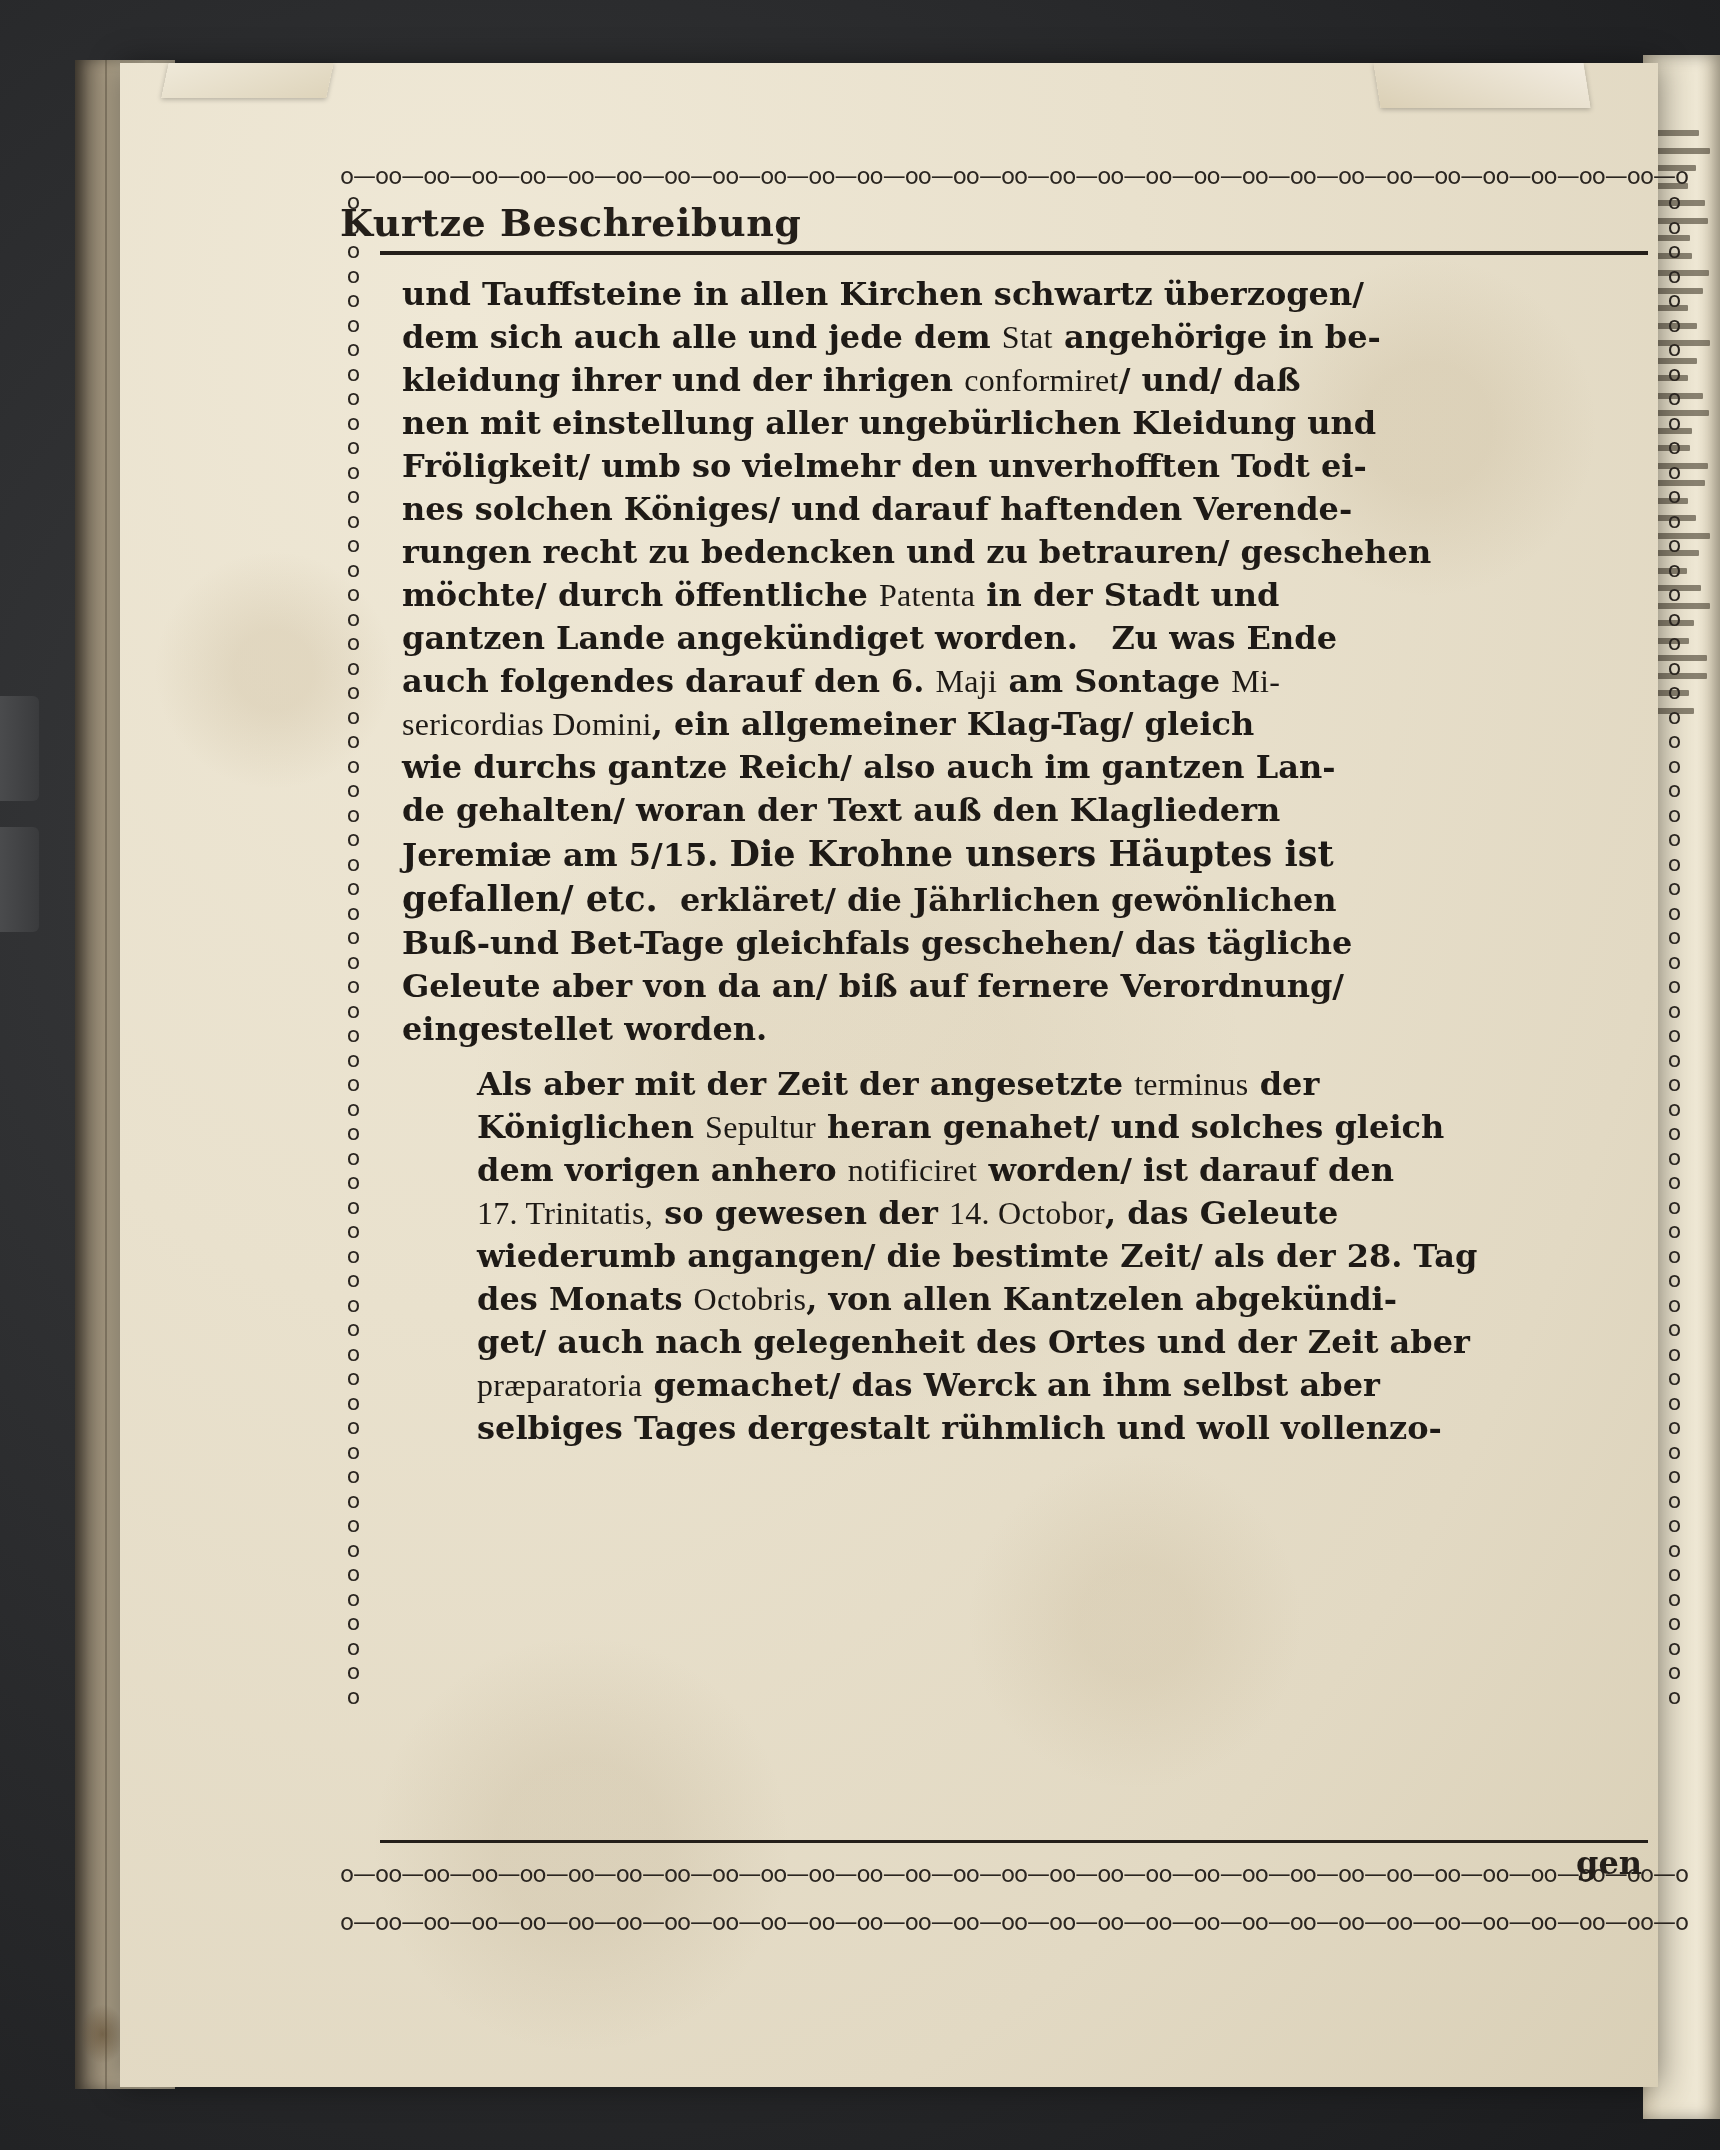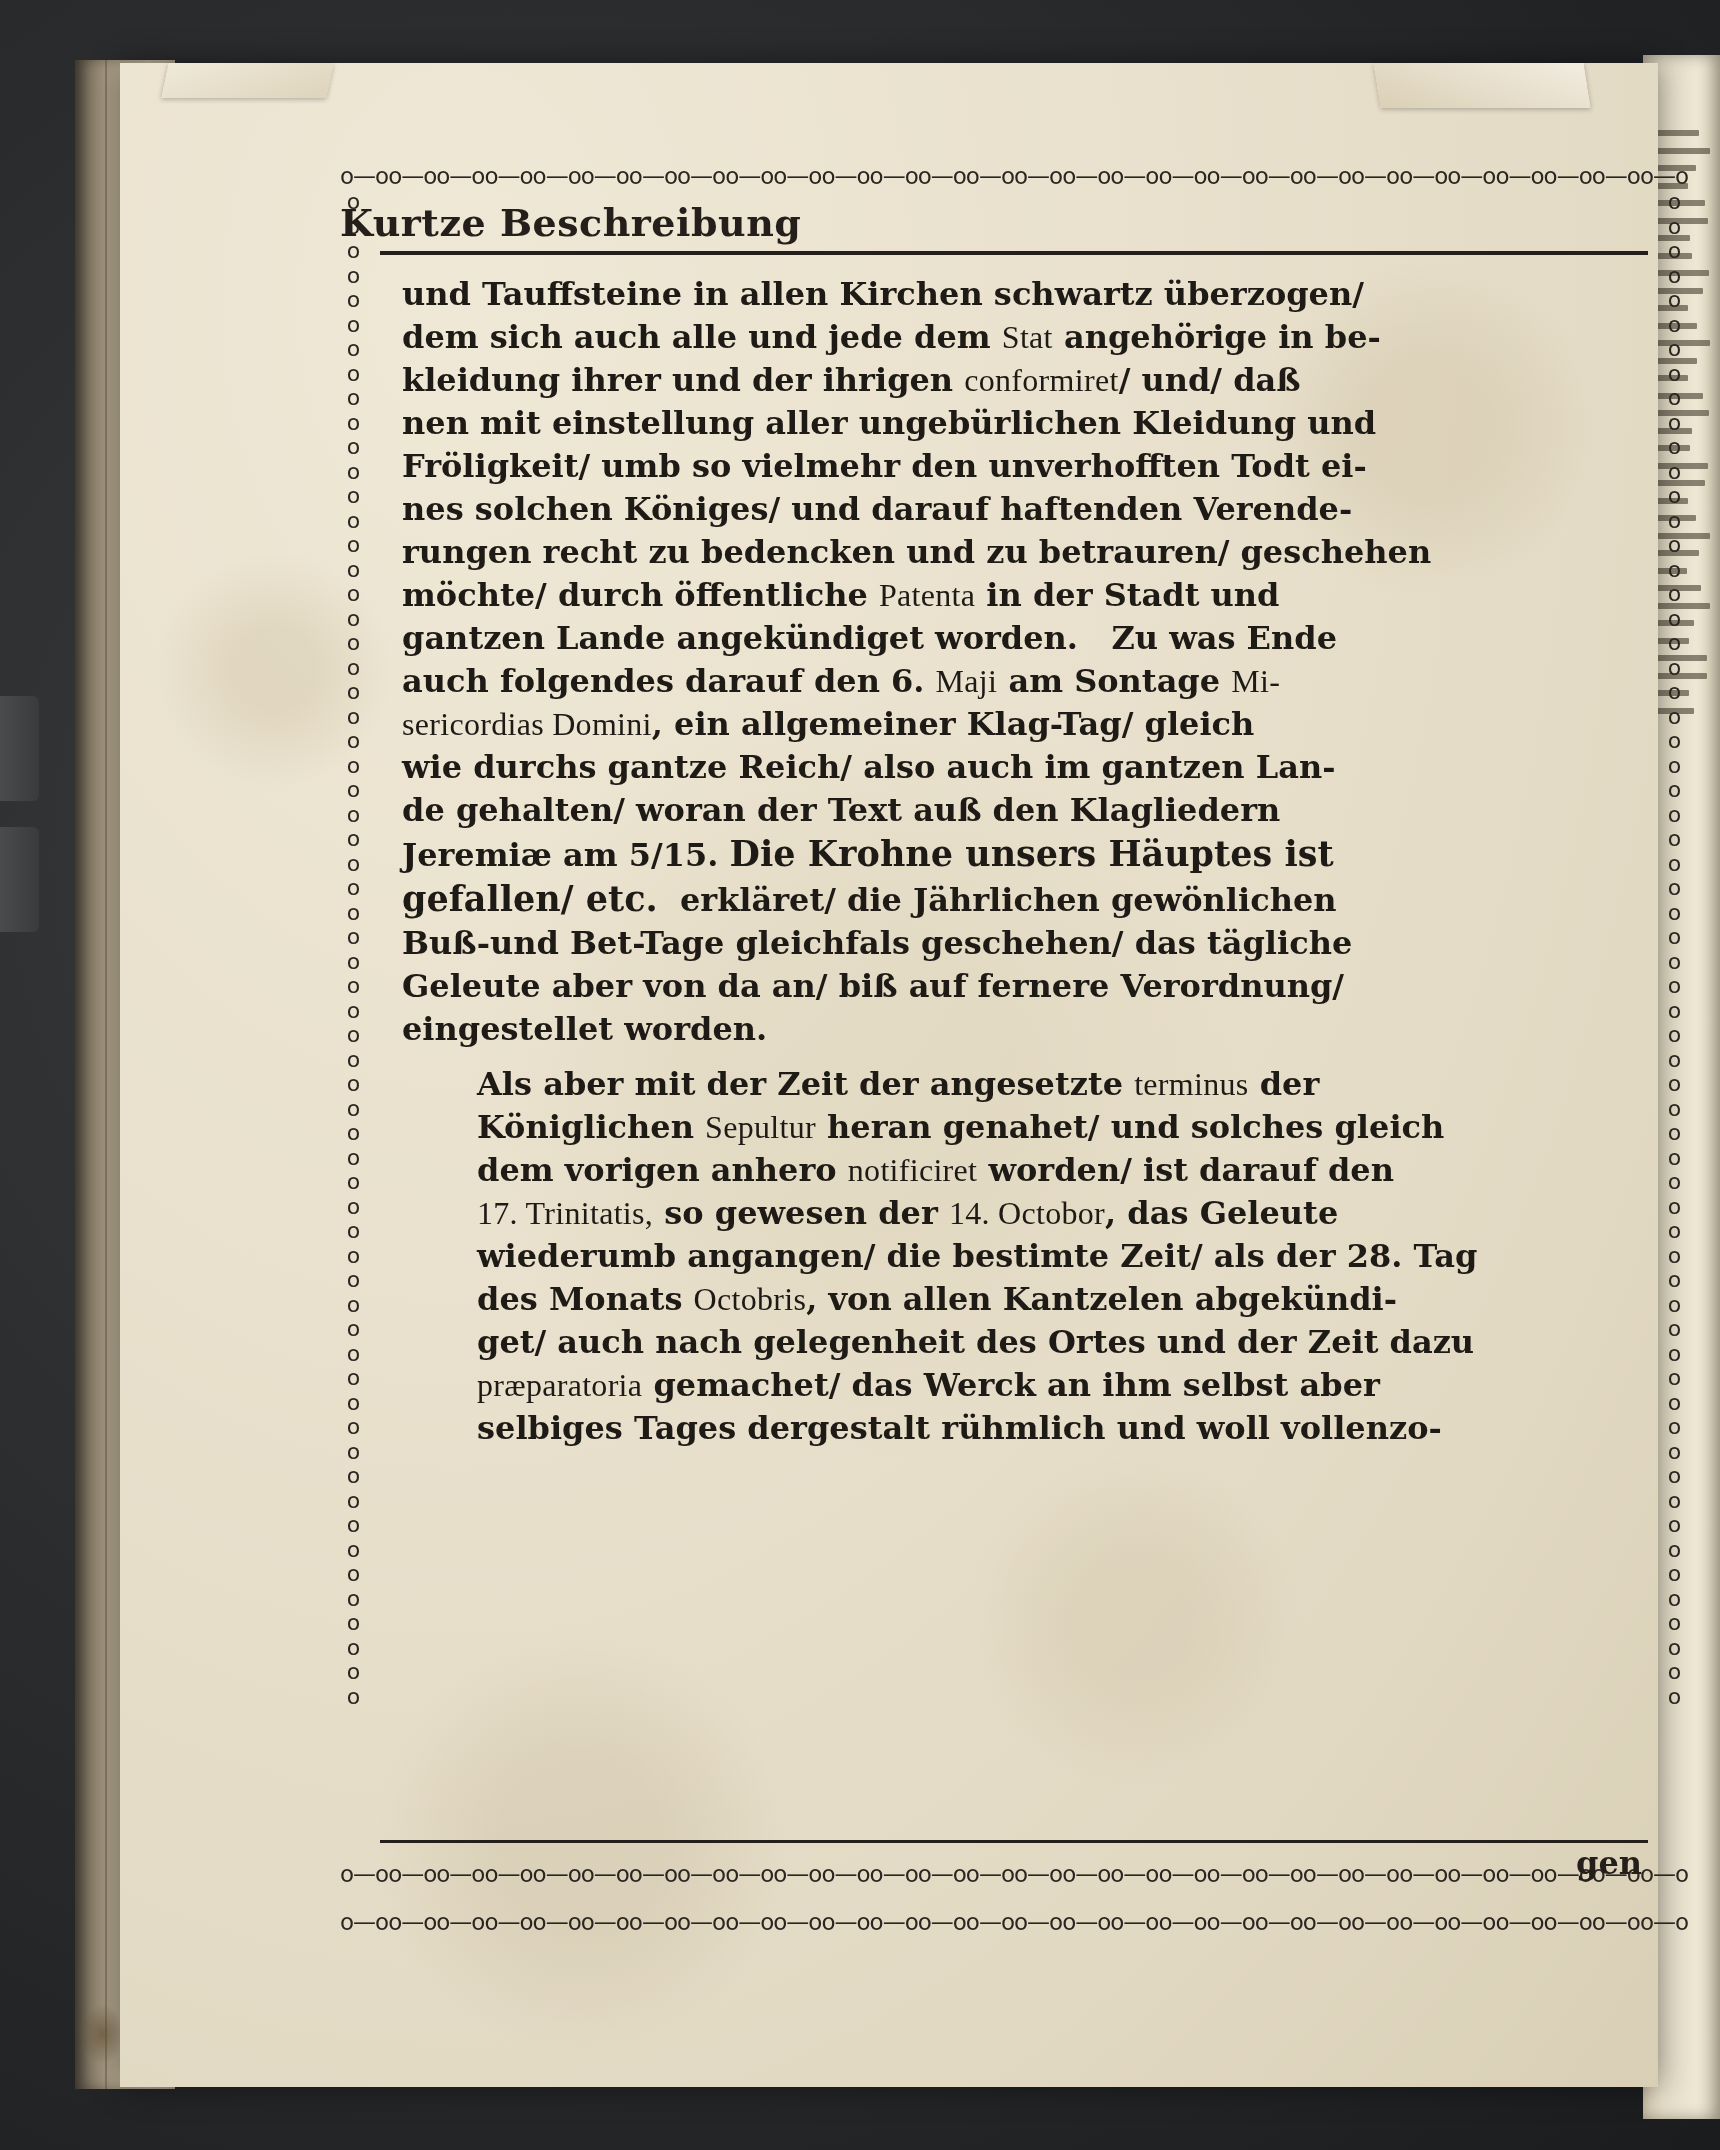--- a/index.html
+++ b/index.html
@@ -462,21 +462,21 @@
         <span class="ln">eingestellet worden.</span>
       </p>
 
       <p class="indent">
         <span class="ln">Als aber mit der Zeit der angesetzte <span class="rom">terminus</span> der</span>
         <span class="ln">Königlichen <span class="rom">Sepultur</span> heran genahet/ und solches gleich</span>
         <span class="ln">dem vorigen anhero <span class="rom">notificiret</span> worden/ ist darauf den</span>
         <span class="ln"><span class="rom">17. Trinitatis,</span> so gewesen der <span class="rom">14. Octobor</span>, das Geleute</span>
         <span class="ln">wiederumb angangen/ die bestimte Zeit/ als der 28. Tag</span>
         <span class="ln">des Monats <span class="rom">Octobris</span>, von allen Kantzelen abgekündi-</span>
-        <span class="ln">get/ auch nach gelegenheit des Ortes und der Zeit dazu</span>
+        <span class="ln">get/ auch nach gelegenheit des Ortes und der Zeit aber</span>
         <span class="ln"><span class="rom">præparatoria</span> gemachet/ das Werck an ihm selbst aber</span>
         <span class="ln">selbiges Tages dergestalt rühmlich und woll vollenzo-</span>
       </p>
 
     </div>
 
     <div class="catchword">gen</div>
   </div>
 </div>
 

